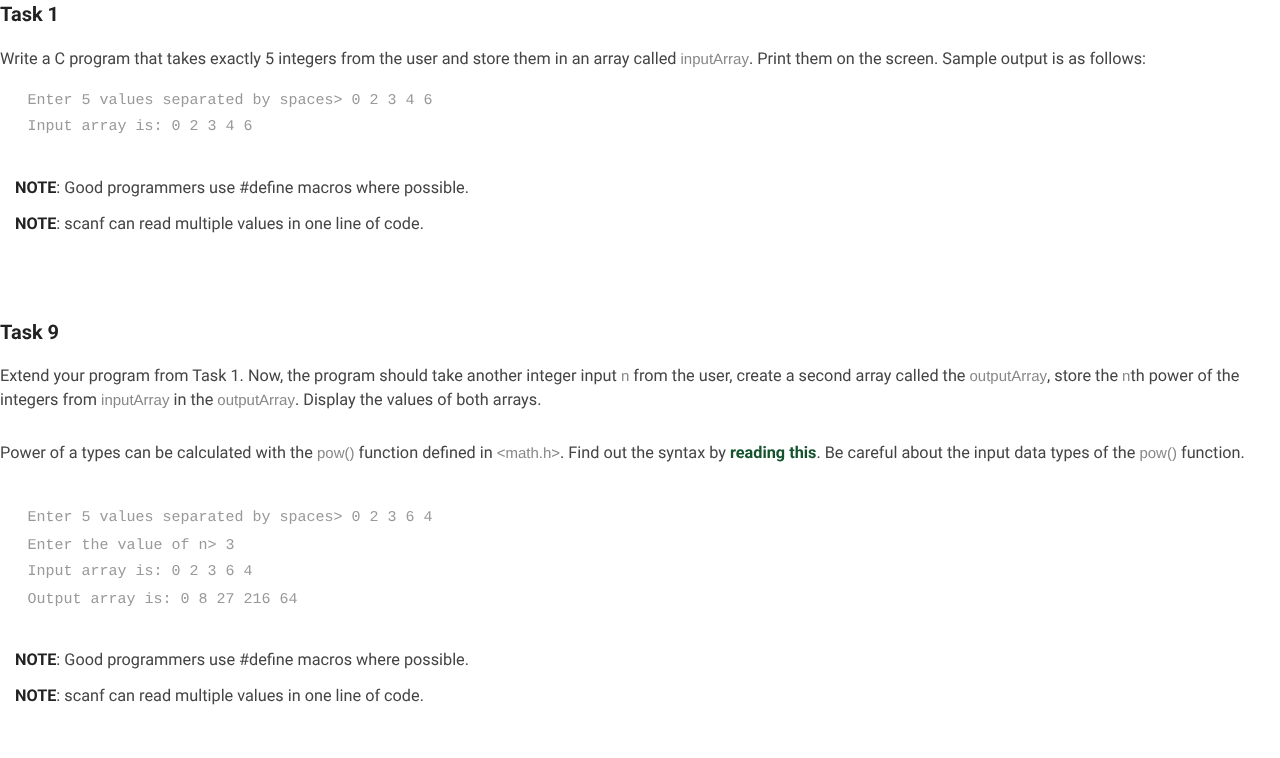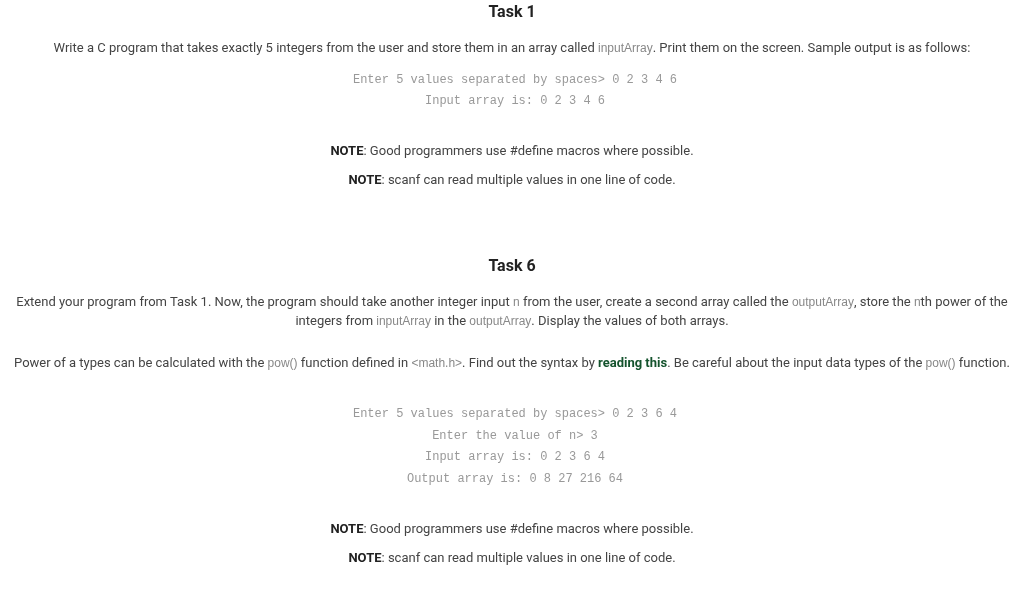--- a/index.html
+++ b/index.html
@@ -16,21 +16,20 @@
       padding: 0;
     }
     h2 {
       font-size: 16px;
       font-weight: 700;
       color: #222;
       margin-bottom: 14px;
     }
     .section {
       margin-bottom: 28px;
-      text-align: center;
     }
     p {
       margin-bottom: 12px;
       color: #444;
     }
     .code-inline {
       font-family: Liberation Sans, sans-serif;
       color: #888;
       font-size: 12px;
     }
@@ -38,20 +37,21 @@
       font-family: "Courier New", Courier, monospace;
       color: #999;
       font-size: 12px;
       line-height: 1.8;
       margin: 10px 16px 18px 22px;
       white-space: pre;
     }
     .note-label {
       font-weight: 700;
       color: #222;
+      padding-left: 12px;
     }
     .note-line {
       margin-bottom: 10px;
       color: #444;
     }
     a.link {
       color: #14532d;
       text-decoration: none;
       font-weight: bold;
     }
@@ -77,21 +77,21 @@
     <span class="note-label">NOTE</span><span>: Good programmers use #define macros where possible.</span>
   </p>
   <p class="note-line">
     <span class="note-label">NOTE</span><span>: scanf can read multiple values in one line of code.</span>
   </p>
 </div>
 
 <div class="spacer-lg"></div>
 
 <div class="section">
-  <h2>Task 6</h2>
+  <h2>Task 9</h2>
   <p>
     <span>Extend your program from Task 1. Now, the program should take another integer input </span><span class="code-inline">n</span><span> from the user, create a second array called the </span><span class="code-inline">outputArray</span><span>, store the </span><span class="code-inline">n</span><span>th power of the integers from </span><span class="code-inline">inputArray</span><span> in the </span><span class="code-inline">outputArray</span><span>. Display the values of both arrays.</span>
   </p>
   <div class="spacer-sm"></div>
   <p>
     <span>Power of a types can be calculated with the </span><span class="code-inline">pow()</span><span> function defined in </span><span class="code-inline">&lt;math.h&gt;</span><span>. Find out the syntax by </span><a href="#" class="link">reading this</a><span>. Be careful about the input data types of the </span><span class="code-inline">pow()</span><span> function.</span>
   </p>
   <div class="spacer-sm"></div>
   <div class="code-block">Enter 5 values separated by spaces&gt; 0 2 3 6 4
 Enter the value of n&gt; 3

